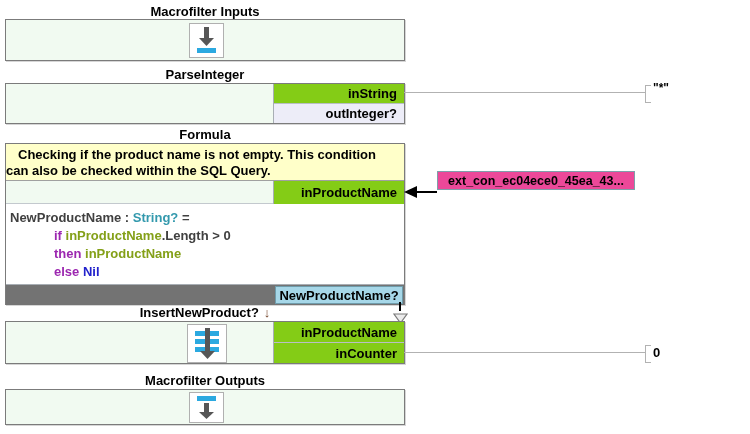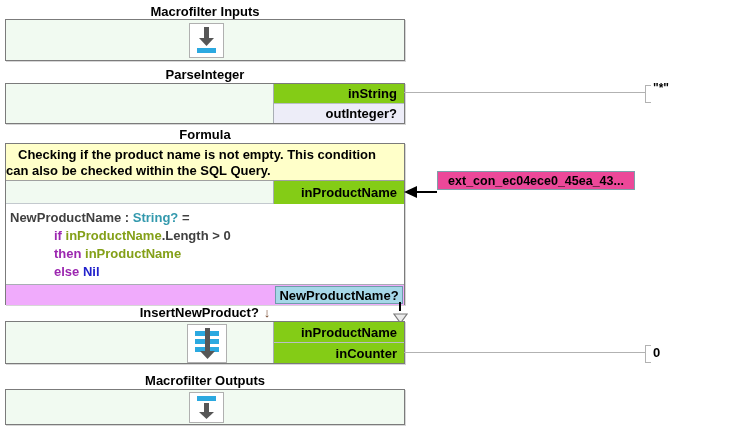--- a/index.html
+++ b/index.html
@@ -33,21 +33,21 @@
     font-weight:bold;font-size:13px;color:#000;padding-top:3px;line-height:16px;
   }
   .comment .l1{padding-left:12px;white-space:nowrap;}
   .comment .l2{padding-left:0;white-space:nowrap;}
   .f-inrow{position:absolute;left:0;top:37px;width:100%;height:23px;box-sizing:border-box;border-bottom:1px solid #c3c9ce;}
   .f-inrow .port-col{height:23px;bottom:auto;}
   .f-code{
     position:absolute;left:0;top:60px;width:100%;height:80px;background:#ffffff;
     font-weight:bold;font-size:13px;padding:5px 0 0 4px;box-sizing:border-box;line-height:18px;white-space:nowrap;
   }
-  .f-outrow{position:absolute;left:0;top:140px;width:100%;height:20px;background:#f0abfc;border-top:1px solid #a8aeb4;}
+  .f-outrow{position:absolute;left:0;top:140px;width:100%;height:20px;background:#737373;border-top:1px solid #a8aeb4;}
   .out-port{
     position:absolute;right:1px;top:1px;width:126px;height:16px;background:#a6d7e8;
     border:1px solid #6f9cab;font-weight:bold;font-size:13px;color:#000;
     display:flex;align-items:center;justify-content:center;white-space:nowrap;
   }
   .tk-plain{color:#404040;}
   .tk-type{color:#3399ad;}
   .tk-kw{color:#9c27b0;margin-left:44px;}
   .tk-ident{color:#84a018;}
   .tk-nil{color:#2222cc;}

